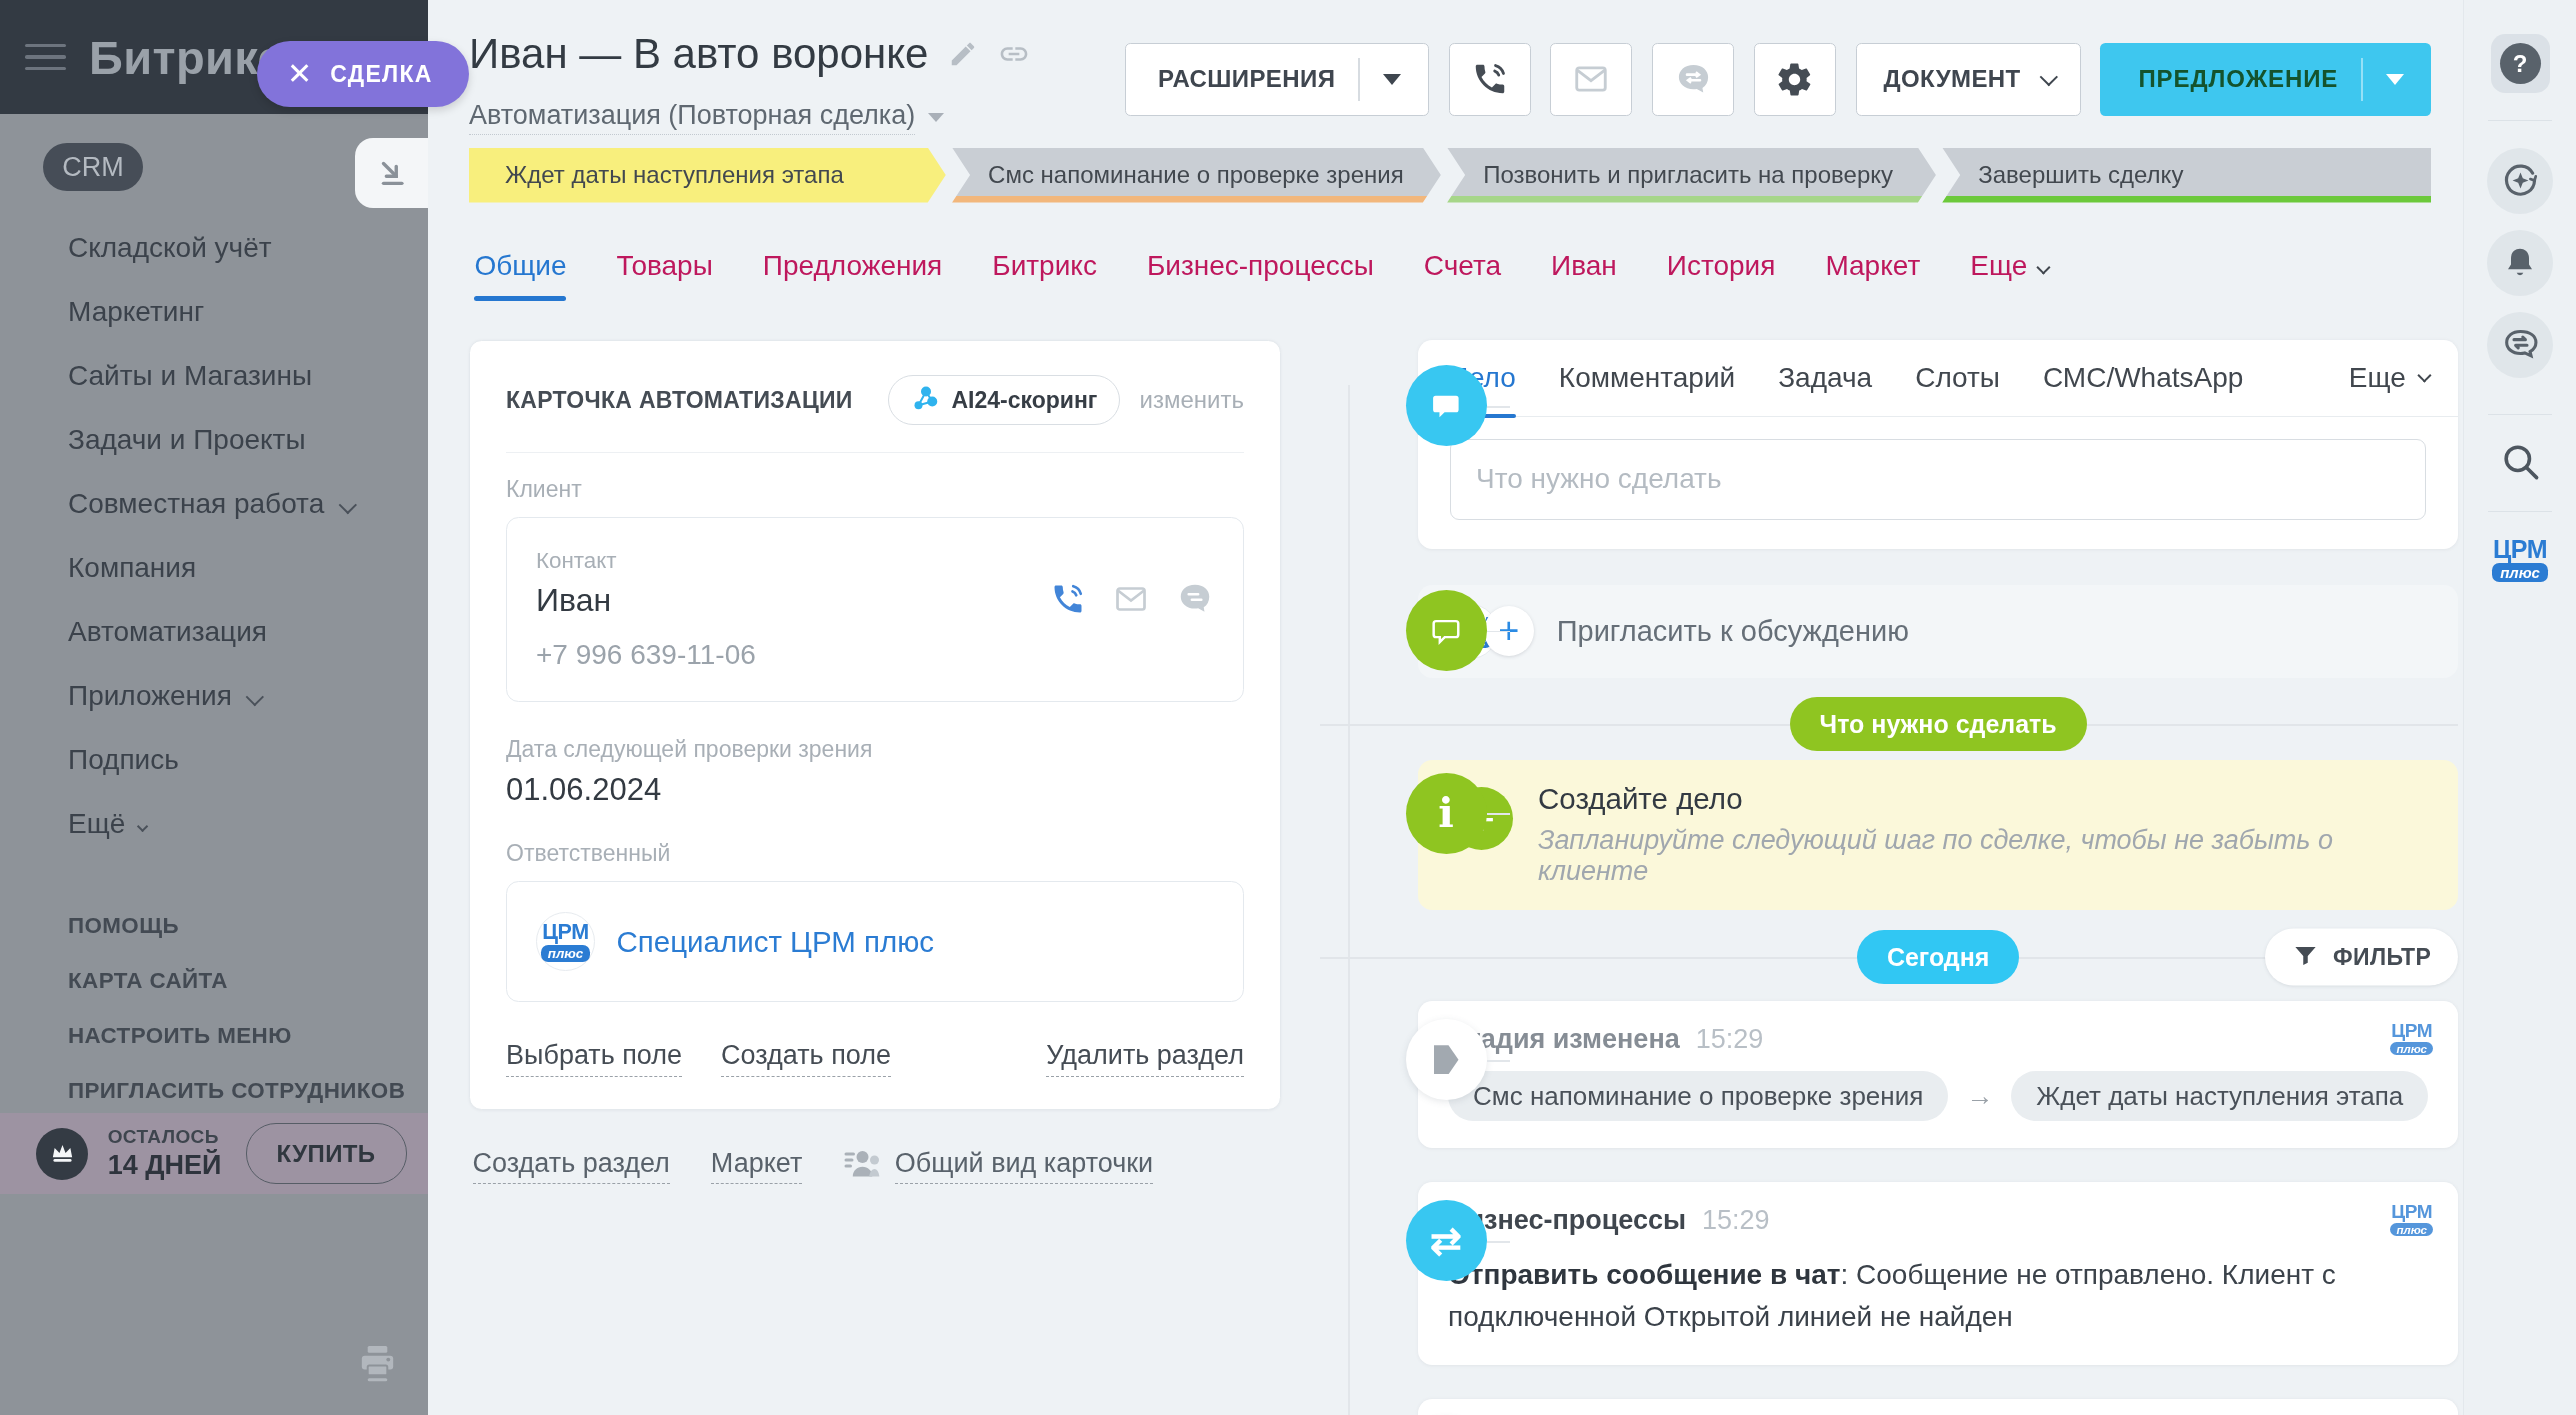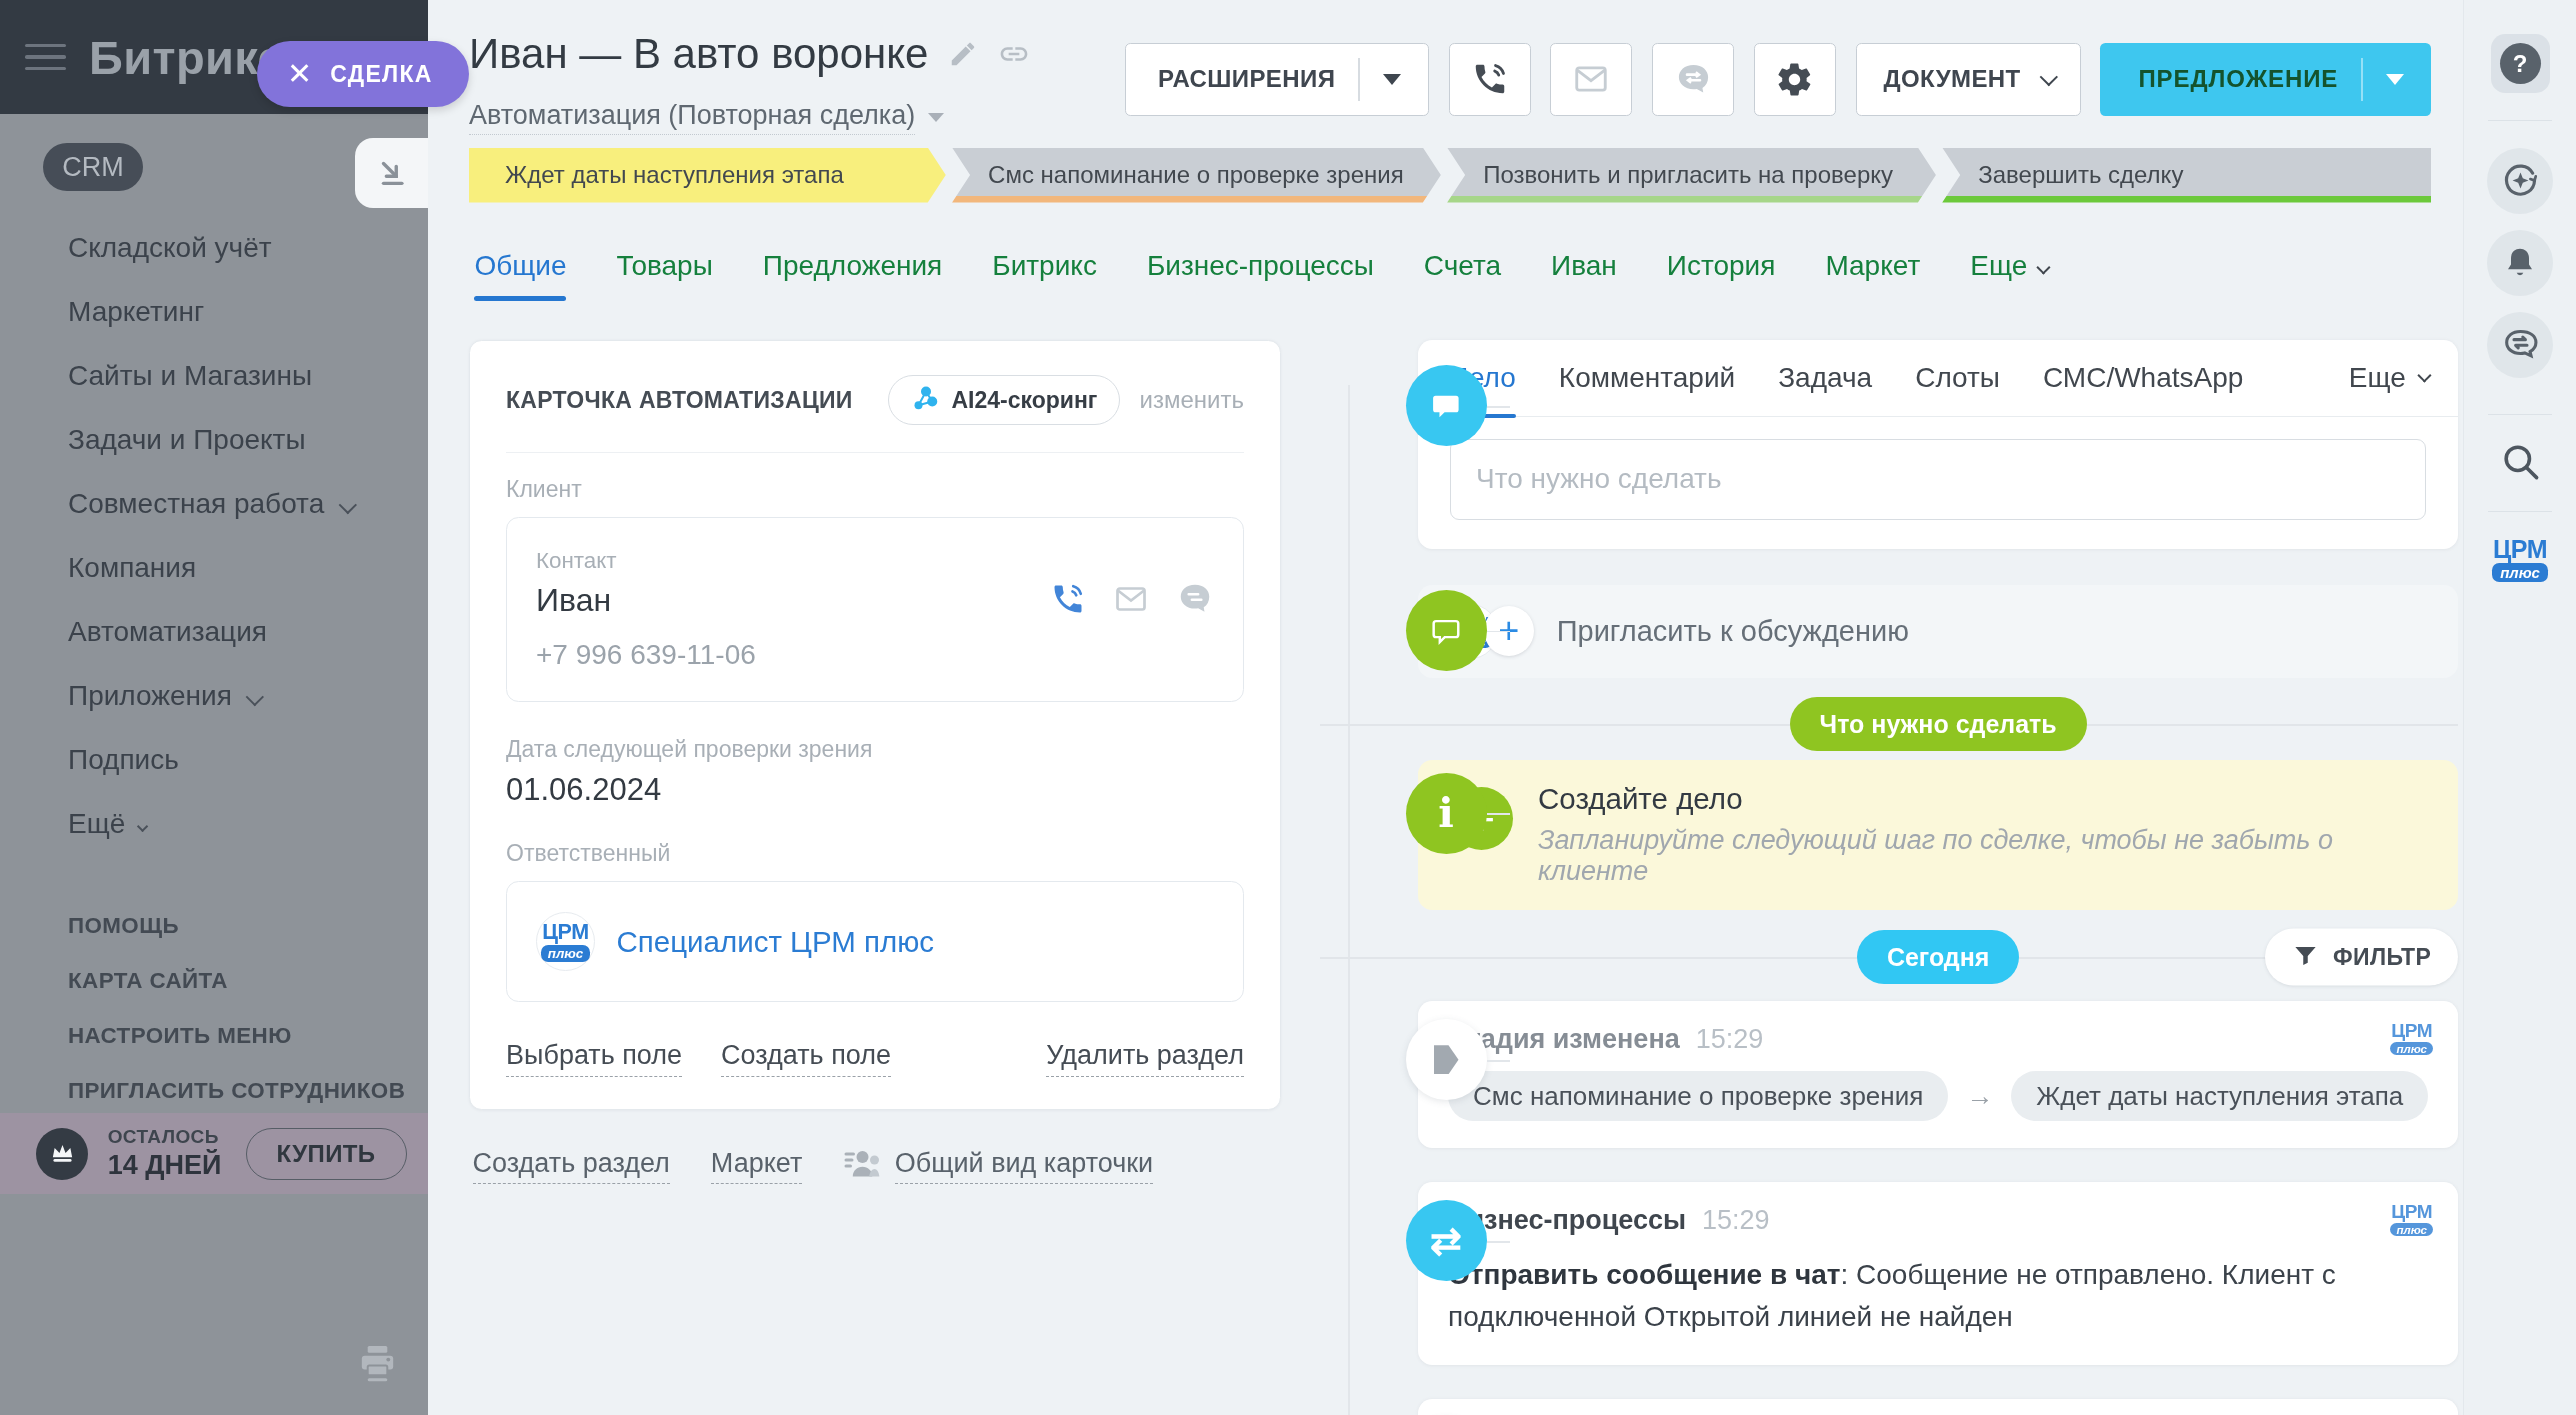--- a/index.html
+++ b/index.html
@@ -28,21 +28,21 @@
   .foot-links { position:absolute; left:0; top:898px; width:100%; }
   .foot-link { height:55px; line-height:55px; padding-left:68px; font-size:22.4px; font-weight:700;
                letter-spacing:0.4px; color:#434a53; cursor:pointer; }
   .license { position:absolute; left:0; top:1113px; width:428px; height:81px; background:#9d93a2;
              display:flex; align-items:center; padding:0 21.5px 0 36px; }
   .crown-c { width:52px; height:52px; border-radius:50%; background:#343b44; display:flex;
              align-items:center; justify-content:center; flex:0 0 auto; }
   .lic-text { margin-left:19.7px; flex:1; }
   .lic-small { font-size:19px; font-weight:700; letter-spacing:0.4px; color:#3e454e; }
   .lic-big { font-size:27px; font-weight:700; color:#2e343d; margin-top:1.8px; }
-  .buy-btn { border:1.8px solid #565d66; border-radius:30px; height:52px; padding:0 30px; background:transparent;
+  .buy-btn { border:1.8px solid #565d66; border-radius:30px; height:61px; padding:0 30px; background:transparent;
              font-size:24px; font-weight:700; color:#30373f; letter-spacing:0.4px; cursor:pointer;
              font-family:"Liberation Sans", sans-serif; }
   .printer { position:absolute; left:354px; top:1340px; opacity:.85; }
 
   
   .close-pill { position:absolute; left:257px; top:41px; height:66px; padding:0 36px 0 30px; background:#8273da;
                 border-radius:36px; display:flex; align-items:center; gap:18px; z-index:5; cursor:pointer;
                 box-shadow:0 3.6px 9px rgba(0,0,0,.15); }
   .close-x { color:#fff; font-size:30px; line-height:1; }
   .close-label { color:#fff; font-size:23px; font-weight:700; letter-spacing:1.3px; }
@@ -84,21 +84,21 @@
            clip-path:polygon(0 0, calc(100% - 18px) 0, 100% 50%, calc(100% - 18px) 100%, 0 100%, 18px 50%); }
   .stage.first { clip-path:polygon(0 0, calc(100% - 18px) 0, 100% 50%, calc(100% - 18px) 100%, 0 100%);
                  background:#f8ef7d; flex:0 0 24.3%; }
   .stage.last { clip-path:polygon(0 0, 100% 0, 100% 100%, 0 100%, 18px 50%); margin-right:0; }
   .stage.g2 { background:linear-gradient(to top, #f2b77c 7.2px, #c9ced4 7.2px); }
   .stage.g3 { background:linear-gradient(to top, #a6d689 7.2px, #c9ced4 7.2px); }
   .stage.g4 { background:linear-gradient(to top, #6cc93b 7.2px, #c9ced4 7.2px); }
 
   
   .tabs { margin-top:47px; display:flex; gap:50px; align-items:flex-start; padding-left:5.4px; }
-  .tab { font-size:28px; color:#15803d; cursor:pointer; white-space:nowrap; }
+  .tab { font-size:28px; color:#be185d; cursor:pointer; white-space:nowrap; }
   .tab.active { color:#2577d0; }
   .tab.active .tab-underline { display:block; height:5.4px; background:#2577d0; border-radius:2.7px; margin-top:14.3px; }
   .tab .mchev { display:inline-block; width:9.8px; height:9.8px; border-right:2.7px solid #41474e;
                 border-bottom:2.7px solid #41474e; transform:rotate(45deg) translateY(-3.6px); margin-left:9px; }
 
   
   .main-row { margin-top:39px; display:flex; gap:39px; align-items:flex-start; }
 
   
   .auto-card { width:812px; background:#fff; border:0.9px solid #e4e9ed; border-radius:12.5px; padding:34px 36px 32px;

